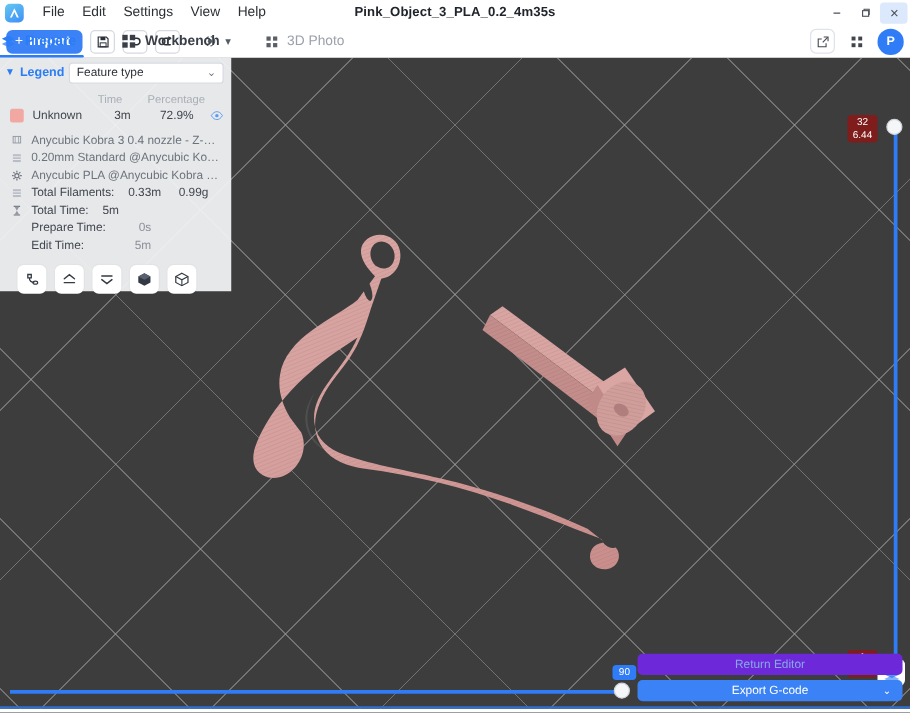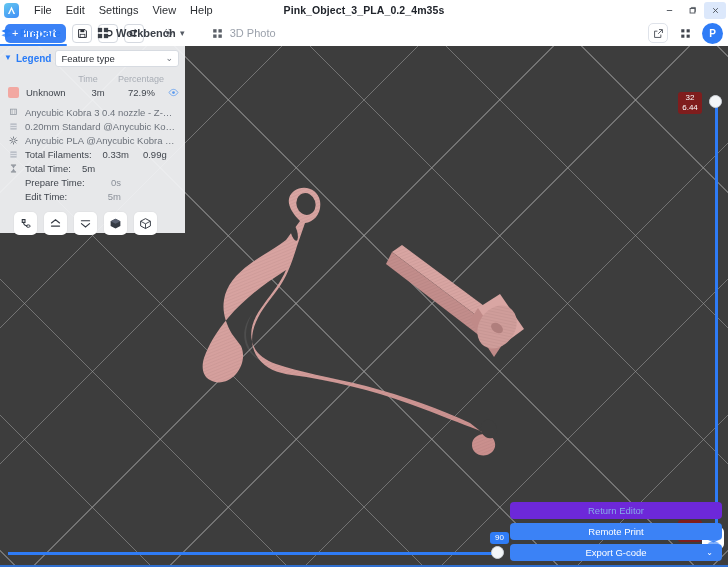--- a/index.html
+++ b/index.html
@@ -496,23 +496,20 @@
       <div class="htrack"></div>
       <div class="hlabel">90</div>
       <div class="hhandle"></div>
     </div>
 
     <div class="actions">
       <div class="act ghost">
         <span>Return Editor</span>
       </div>
       <div class="act primary">
-        <span>Remote Print</span>
-      </div>
-      <div class="act primary">
         <span>Export G-code</span>
         <span class="chev">⌄</span>
       </div>
     </div>
   </div>
 
   <div class="legend">
     <div class="legend-head">
       <span class="caret">▼</span>
       <span class="legend-title">Legend</span>

